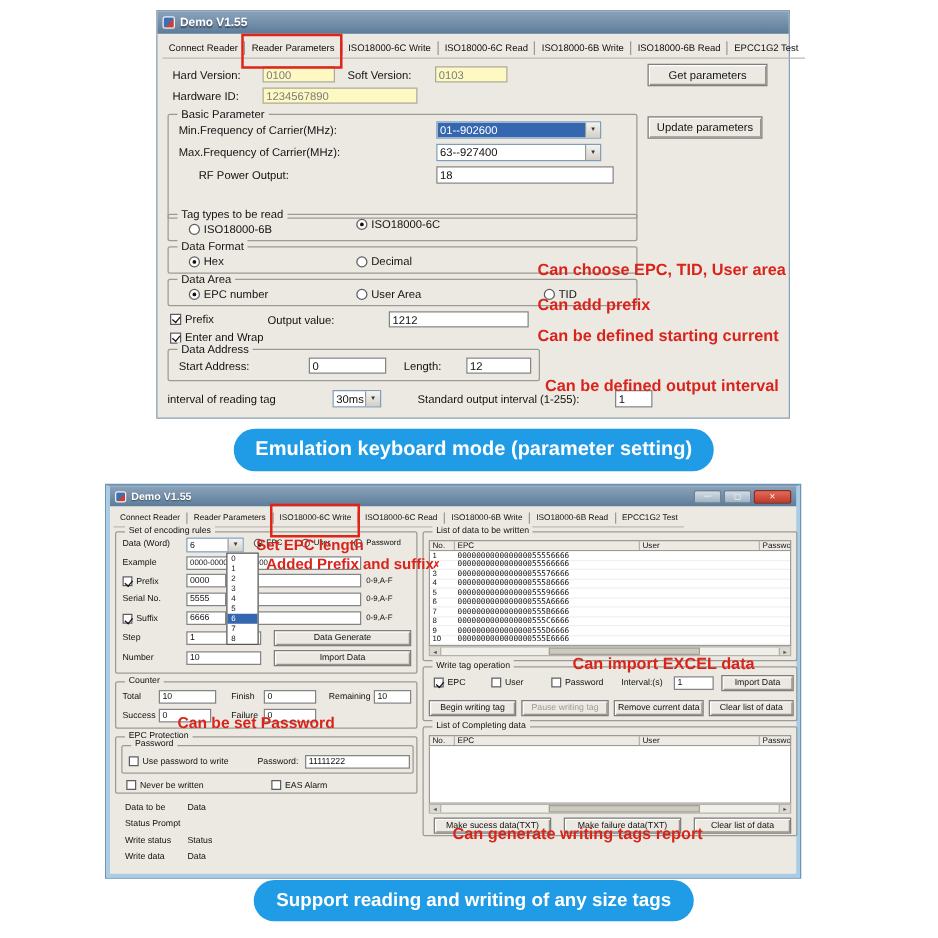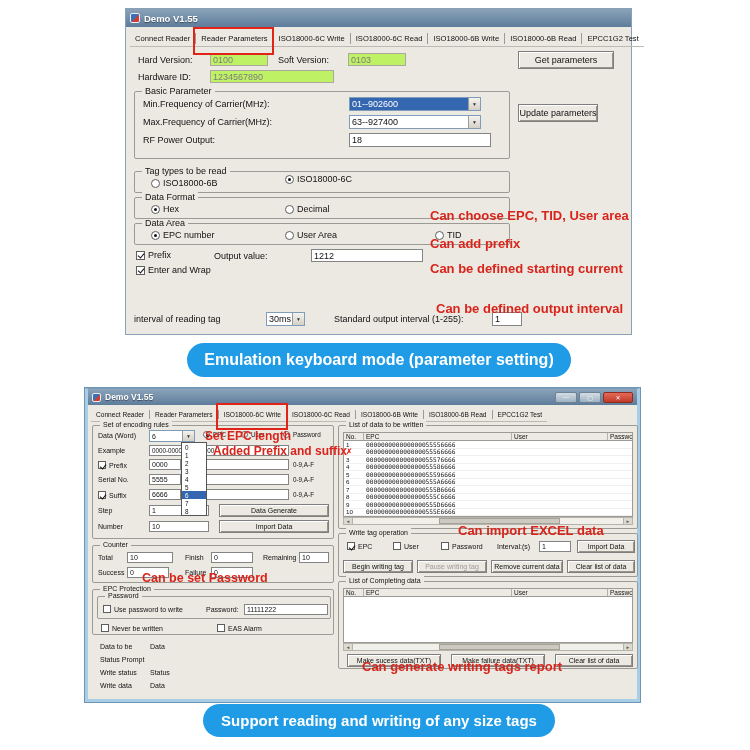--- a/index.html
+++ b/index.html
@@ -18,21 +18,21 @@
 .tabstrip{position:absolute;display:flex;align-items:center;border-bottom:1px solid #bdbab2;white-space:nowrap}
 .top-win .tabstrip{left:4px;top:22px;height:16px;font-size:7.6px}
 .bottom-win .tabstrip{left:3px;top:18px;height:15px;font-size:6.6px}
 .tab{padding:1px 5px;border-right:1px solid #9a9a9a}
 .tab:last-child{border-right:none}
 .grp{position:absolute;border:1px solid #9c9a94;border-radius:2px}
 .lg{position:absolute;top:-6px;left:7px;background:#ece9e2;padding:0 3px;white-space:nowrap;line-height:10px}
 .lbl{position:absolute;white-space:nowrap}
 .val{position:absolute;white-space:nowrap}
 .fld{position:absolute;background:#fff;border:1px solid #848484;padding:0 2px;display:flex;align-items:center;overflow:hidden;white-space:nowrap}
-.fld.dis{background:#bef264;color:#7c7c7c;border-color:#aaa8a0}
+.fld.dis{background:#fef9c3;color:#7c7c7c;border-color:#aaa8a0}
 .combo{position:absolute;background:#fff;border:1px solid #7f9db9;display:flex;overflow:hidden}
 .combo .cval{flex:1;padding:0 2px;display:flex;align-items:center;overflow:hidden;white-space:nowrap}
 .combo.selblue .cval{background:#3566b0;color:#fff}
 .combo .dd{width:12px;flex:none;background:linear-gradient(#f4f3ef,#d4d0c7);border-left:1px solid #9a9a9a;display:flex;align-items:center;justify-content:center;font-size:5px;color:#333}
 .btn{position:absolute;background:#ece9e2;border:1px solid #7e7e7e;box-shadow:inset 1px 1px 0 #fff,inset -1px -1px 0 #98948c;display:flex;align-items:center;justify-content:center;white-space:nowrap;overflow:hidden}
 .btn.dis{color:#9c9a94}
 .opt{position:absolute;display:flex;align-items:center;gap:3px;white-space:nowrap}
 .radio{width:9px;height:9px;border-radius:50%;border:1px solid #5d5d5d;background:#fff;flex:none;position:relative}
 .radio.on::after{content:"";position:absolute;left:2px;top:2px;width:3px;height:3px;border-radius:50%;background:#111}
 .cb{width:9px;height:9px;border:1px solid #5d5d5d;background:#fff;flex:none;position:relative}
@@ -79,36 +79,36 @@
 
   <span class="lbl" style="left:12px;top:46px">Hard Version:</span>
   <span class="fld dis" style="left:84px;top:44px;width:58px;height:13px">0100</span>
   <span class="lbl" style="left:152px;top:46px">Soft Version:</span>
   <span class="fld dis" style="left:222px;top:44px;width:58px;height:13px">0103</span>
   <div class="btn" style="left:392px;top:42px;width:96px;height:18px">Get parameters</div>
 
   <span class="lbl" style="left:12px;top:63px">Hardware ID:</span>
   <span class="fld dis" style="left:84px;top:61px;width:124px;height:13px">1234567890</span>
 
-  <div class="grp" style="left:8px;top:82px;width:376px;height:68px">
+  <div class="grp" style="left:8px;top:82px;width:376px;height:84px">
     <span class="lg">Basic Parameter</span>
     <span class="lbl" style="left:8px;top:7px">Min.Frequency of Carrier(MHz):</span>
     <div class="combo selblue" style="left:214px;top:5px;width:132px;height:14px">
       <span class="cval">01--902600</span>
       <span class="dd">▼</span>
     </div>
     <span class="lbl" style="left:8px;top:25px">Max.Frequency of Carrier(MHz):</span>
     <div class="combo" style="left:214px;top:23px;width:132px;height:14px">
       <span class="cval">63--927400</span>
       <span class="dd">▼</span>
     </div>
-    <span class="lbl" style="left:8px;top:43px">RF Power Output:</span>
+    <span class="lbl" style="left:24px;top:43px">RF Power Output:</span>
     <span class="fld" style="left:214px;top:41px;width:142px;height:14px">18</span>
   </div>
-  <div class="btn" style="left:392px;top:95px;width:80px;height:18px">Update parameters</div>
+  <div class="btn" style="left:392px;top:84px;width:92px;height:18px">Update parameters</div>
 
   <div class="grp" style="left:8px;top:162px;width:376px;height:22px">
     <span class="lg">Tag types to be read</span>
     <span class="opt" style="left:16px;top:6px">
         <span class="radio"></span>
         <span>ISO18000-6B</span>
       </span>
     <span class="opt" style="left:150px;top:2px">
         <span class="radio on"></span>
         <span>ISO18000-6C</span>
@@ -148,20 +148,27 @@
       <span>Prefix</span>
     </span>
   <span class="lbl" style="left:88px;top:242px">Output value:</span>
   <span class="fld" style="left:185px;top:240px;width:112px;height:13px">1212</span>
 
   <span class="opt" style="left:10px;top:256px">
       <span class="cb on"></span>
       <span>Enter and Wrap</span>
     </span>
 
+  <div class="grp" style="left:8px;top:270px;width:298px;height:26px">
+    <span class="lg">Data Address</span>
+    <span class="lbl" style="left:8px;top:8px">Start Address:</span>
+    <span class="fld" style="left:112px;top:6px;width:62px;height:13px">0</span>
+    <span class="lbl" style="left:188px;top:8px">Length:</span>
+    <span class="fld" style="left:238px;top:6px;width:52px;height:13px">12</span>
+  </div>
 
   <span class="lbl" style="left:8px;top:305px">interval of reading tag</span>
   <div class="combo" style="left:140px;top:303px;width:39px;height:14px">
     <span class="cval">30ms</span>
     <span class="dd">▼</span>
   </div>
   <span class="lbl" style="left:208px;top:305px">Standard output interval (1-255):</span>
   <span class="fld" style="left:366px;top:303px;width:30px;height:14px">1</span>
 </div>
 

